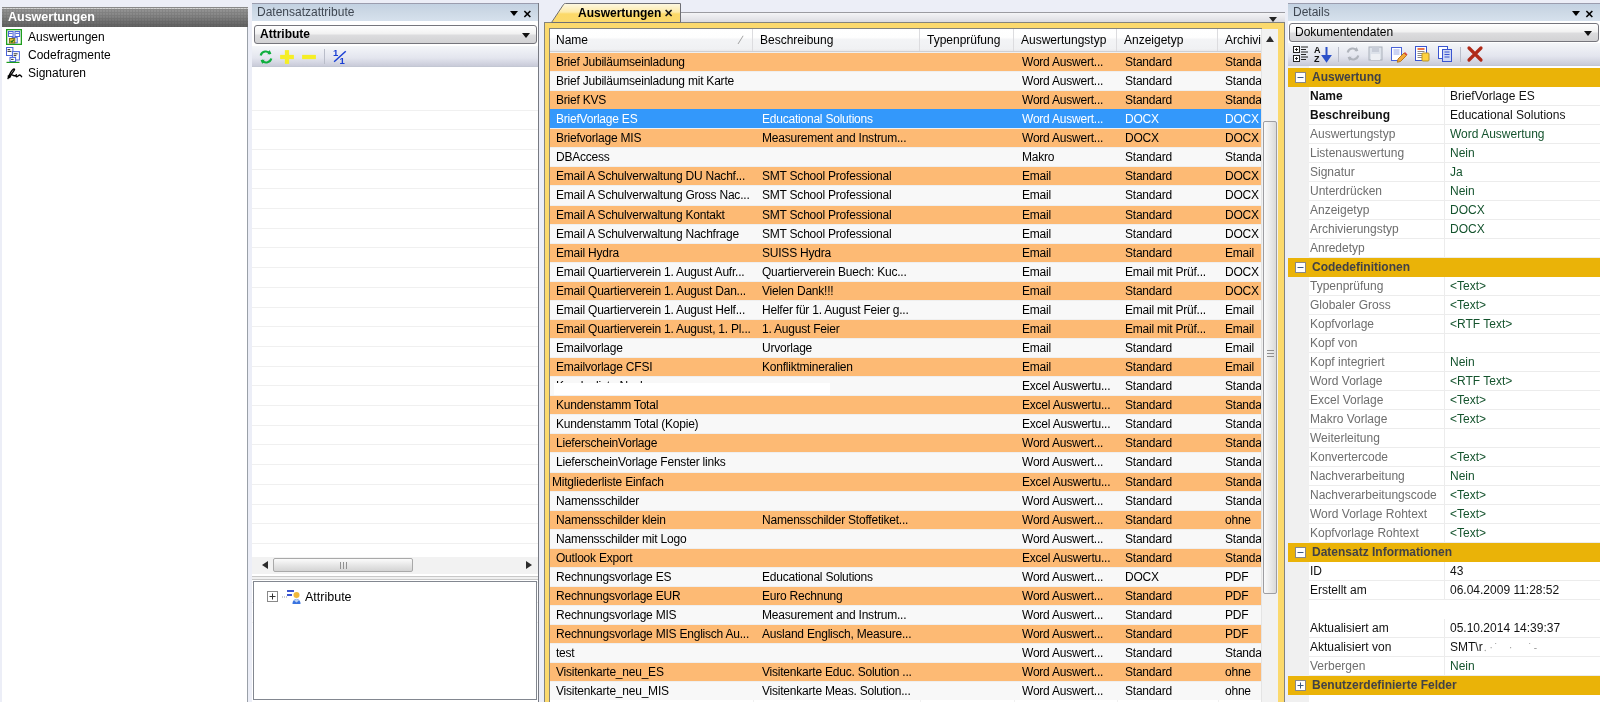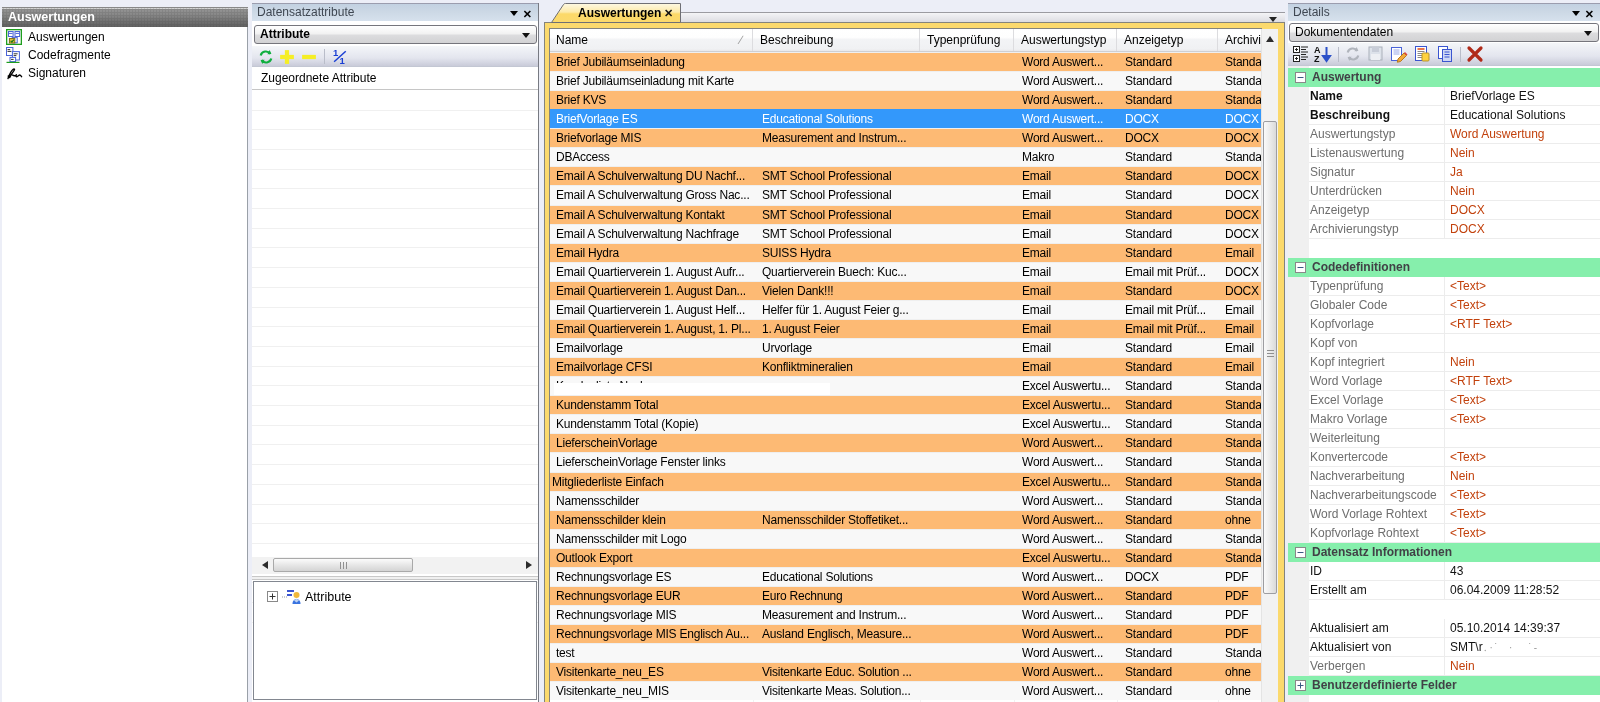--- a/index.html
+++ b/index.html
@@ -74,27 +74,27 @@
 #vsb .th{position:absolute;left:1px;top:92px;width:14px;height:473px;border:1px solid #9d9da1;border-radius:2px;
  background:linear-gradient(90deg,#fafafa,#e8e8e8 60%,#dadada)}
 #vsb .gr{position:absolute;left:3px;top:228px;width:7px;height:9px;
  background:repeating-linear-gradient(#8f8f8f 0,#8f8f8f 1px,transparent 1px,transparent 3px)}
 
 #rp{position:absolute;left:1288px;top:3px;width:312px;height:699px;background:#fff}
 #rptb{position:absolute;left:0;top:40px;right:0;height:23px;
  background:linear-gradient(#f4f6f9,#e3e5ee 60%,#c9cbd9);border-bottom:1px solid #c3c7d3}
 #pgrid{position:absolute;left:0;top:63px;right:0;bottom:0;background:#fff}
 #pgut{position:absolute;left:0;top:0;width:21px;bottom:0;background:#f0f0f0}
-.psec{position:absolute;left:0;right:0;height:19px;background:#86efac;line-height:19px}
+.psec{position:absolute;left:0;right:0;height:19px;background:#eab308;line-height:19px}
 .psec span{position:absolute;left:24px;font-weight:bold;color:#414146}
 .psec .pm{position:absolute;left:7px;top:4px}
 .prow{position:absolute;left:21px;right:0;height:19px;background:#fff;border-bottom:1px solid #ececec}
 .plab{position:absolute;left:1px;width:132px;padding-left:0;top:0;height:18px;line-height:18px;color:#6e6e6e;
  overflow:hidden;white-space:nowrap}
-.pval{position:absolute;left:135px;right:0;top:0;height:18px;line-height:18px;color:#c2410c;
+.pval{position:absolute;left:135px;right:0;top:0;height:18px;line-height:18px;color:#14532d;
  border-left:1px solid #ececec;padding-left:5px;white-space:nowrap;overflow:hidden}
 .pb{font-weight:bold}.pk{color:#111}
 .pb.plab,{color:#111}
 .plab.pb{color:#111}
 .redact{color:#9a9a9a;letter-spacing:2px;font-size:10px}
 
 .tbi{position:absolute;top:2px;width:18px;height:18px}
 </style></head>
 <body>
 
@@ -152,21 +152,20 @@
   <svg class="tbi" style="left:48px" width="17" height="17" viewBox="0 0 17 17">
    <rect x="2" y="6.5" width="13" height="4" fill="#f5ee26"></rect>
   </svg>
   <div style="position:absolute;left:72px;top:3px;width:1px;height:15px;background:#b9bdc9"></div>
   <svg class="tbi" style="left:80px" width="17" height="17" viewBox="0 0 17 17">
    <text x="1" y="8" font-size="9" font-weight="bold" fill="#1a3fd4" font-family="Liberation Sans">1</text>
    <text x="7" y="15" font-size="9" font-weight="bold" fill="#1a3fd4" font-family="Liberation Sans">1</text>
    <line x1="2" y1="13" x2="13" y2="3" stroke="#1a3fd4" stroke-width="1.4"></line>
   </svg>
  </div>
- <div id="alhead">Zugeordnete Attribute</div>
  <div style="position:absolute;left:0;top:87px;right:0;height:461px;background:#fff">
 <div class="aline" style="top:19.5px"></div>
 <div class="aline" style="top:39.2px"></div>
 <div class="aline" style="top:58.9px"></div>
 <div class="aline" style="top:78.6px"></div>
 <div class="aline" style="top:98.3px"></div>
 <div class="aline" style="top:118.0px"></div>
 <div class="aline" style="top:137.7px"></div>
 <div class="aline" style="top:157.4px"></div>
 <div class="aline" style="top:177.1px"></div>
@@ -582,33 +581,37 @@
         <div class="pval">Nein</div>
       </div>
 <div class="prow" style="top:135px">
         <div class="plab">Anzeigetyp</div>
         <div class="pval">DOCX</div>
       </div>
 <div class="prow" style="top:154px">
         <div class="plab">Archivierungstyp</div>
         <div class="pval">DOCX</div>
       </div>
+<div class="prow" style="top:173px">
+        <div class="plab">Anredetyp</div>
+        <div class="pval"></div>
+      </div>
 <div class="psec" style="top:192px">
         <svg class="pm" width="11" height="11">
           <rect x="0.5" y="0.5" width="10" height="10" fill="#fff" stroke="#898989"></rect>
           <rect x="2.5" y="5" width="6" height="1" fill="#3b5a82"></rect>
         </svg>
         <span>Codedefinitionen</span>
       </div>
 <div class="prow" style="top:211px">
         <div class="plab">Typenprüfung</div>
         <div class="pval">&lt;Text&gt;</div>
       </div>
 <div class="prow" style="top:230px">
-        <div class="plab">Globaler Code</div>
+        <div class="plab">Globaler Gross</div>
         <div class="pval">&lt;Text&gt;</div>
       </div>
 <div class="prow" style="top:249px">
         <div class="plab">Kopfvorlage</div>
         <div class="pval">&lt;RTF Text&gt;</div>
       </div>
 <div class="prow" style="top:268px">
         <div class="plab">Kopf von</div>
         <div class="pval"></div>
       </div>

